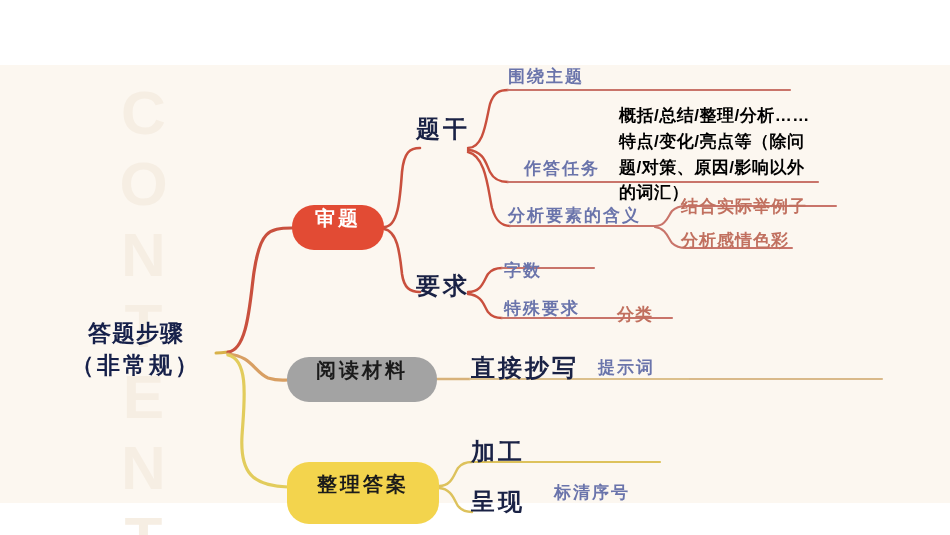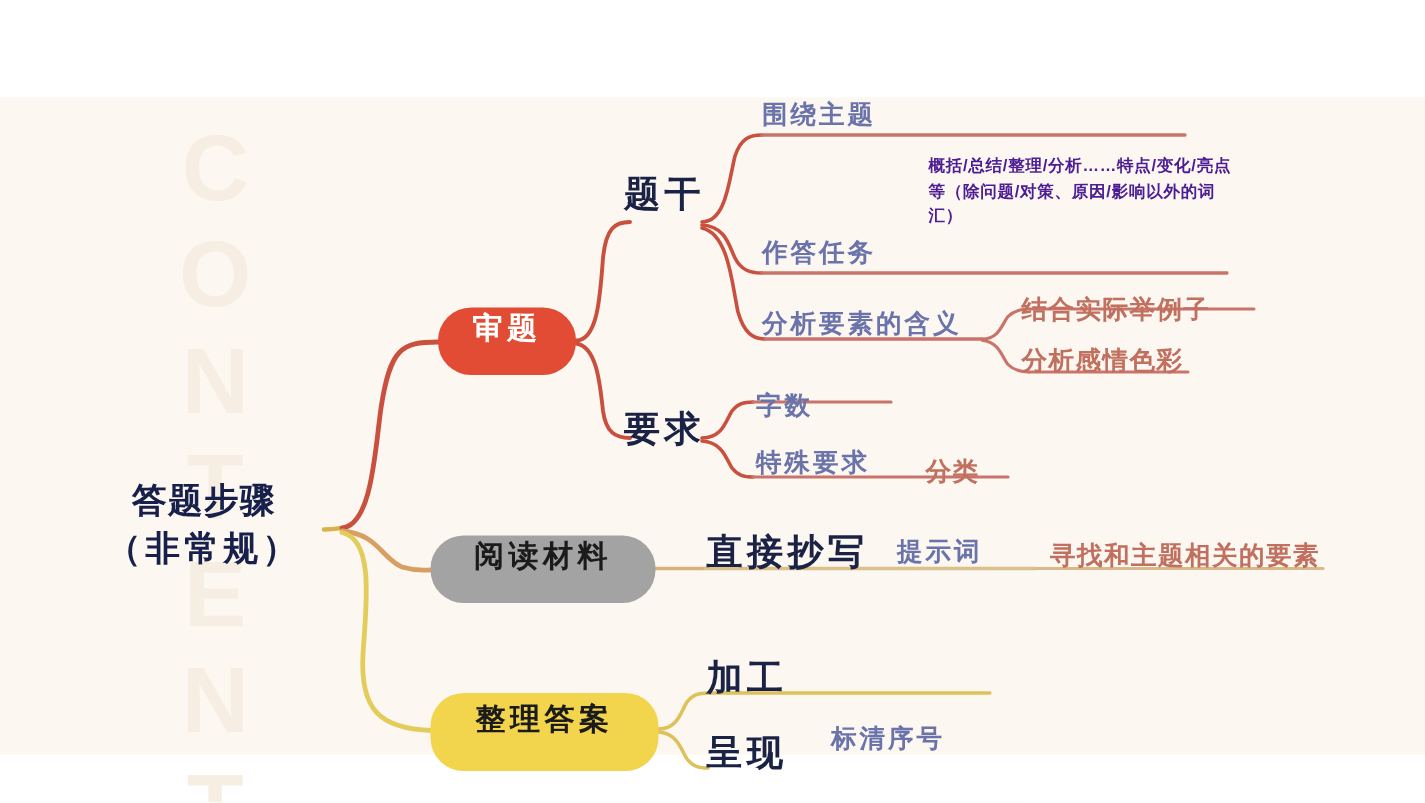--- a/index.html
+++ b/index.html
@@ -79,21 +79,21 @@
   }
   #pill-shenti {
     left: 292px; top: 205px; width: 92px; height: 45px;
     background: #e24b34; color: #ffffff;
   }
   #pill-yuedu {
     left: 287px; top: 357px; width: 150px; height: 45px;
     background: #a3a3a3; color: #1b1b1b;
   }
   #pill-zhengli {
-    left: 287px; top: 462px; width: 152px; height: 52px;
+    left: 287px; top: 462px; width: 152px; height: 62px;
     background: #f3d44d; color: #1b1b1b;
   }
   
   .lvl3 {
     position: absolute;
     color: #1a2245;
     font-size: 24px;
     font-weight: 700;
     letter-spacing: 3px;
     white-space: nowrap;
@@ -114,22 +114,22 @@
     color: #c1705f;
     font-size: 17px;
     font-weight: 700;
     letter-spacing: 1px;
     white-space: nowrap;
     font-family: Liberation Mono, monospace;
   }
   #txt-keywords {
     position: absolute;
     left: 619px; top: 103px; width: 202px;
-    color: #4c1d95;
-    font-size: 11px;
+    color: #000000;
+    font-size: 17px;
     font-weight: 700;
     line-height: 1.52;
     letter-spacing: 0.5px;
     white-space: normal;
   }
 </style>
 </head>
 <body>
 
 <div id="canvas">
@@ -186,26 +186,25 @@
   <div id="pill-yuedu" class="pill">阅读材料</div>
   <div id="pill-zhengli" class="pill">整理答案</div>
 
   <div class="lvl3" style="left:416px; top:113px;">题干</div>
   <div class="lvl3" style="left:416px; top:270px;">要求</div>
   <div class="lvl3" style="left:471px; top:352px;">直接抄写</div>
   <div class="lvl3" style="left:471px; top:436px;">加工</div>
   <div class="lvl3" style="left:471px; top:486px;">呈现</div>
 
   <div class="lvl4" style="left:508px; top:65px;">围绕主题</div>
-  <div class="lvl4" style="left:508px; top:157px;">作答任务</div>
+  <div class="lvl4" style="left:524px; top:157px;">作答任务</div>
   <div class="lvl4" style="left:508px; top:204px;">分析要素的含义</div>
   <div class="lvl4" style="left:504px; top:259px;">字数</div>
   <div class="lvl4" style="left:504px; top:297px;">特殊要求</div>
   <div class="lvl4" style="left:598px; top:356px;">提示词</div>
   <div class="lvl4" style="left:554px; top:481px;">标清序号</div>
 
   <div id="txt-keywords">概括/总结/整理/分析……特点/变化/亮点等（除问题/对策、原因/影响以外的词汇）</div>
   <div class="lvl5" style="left:681px; top:195px;">结合实际举例子</div>
   <div class="lvl5" style="left:681px; top:229px;">分析感情色彩</div>
   <div class="lvl5" style="left:617px; top:303px;">分类</div>
-  <div class="lvl5" style="left:700px; top:359px;">寻找和主题相关的要素</div>
 
 </div>
 
 </body></html>

